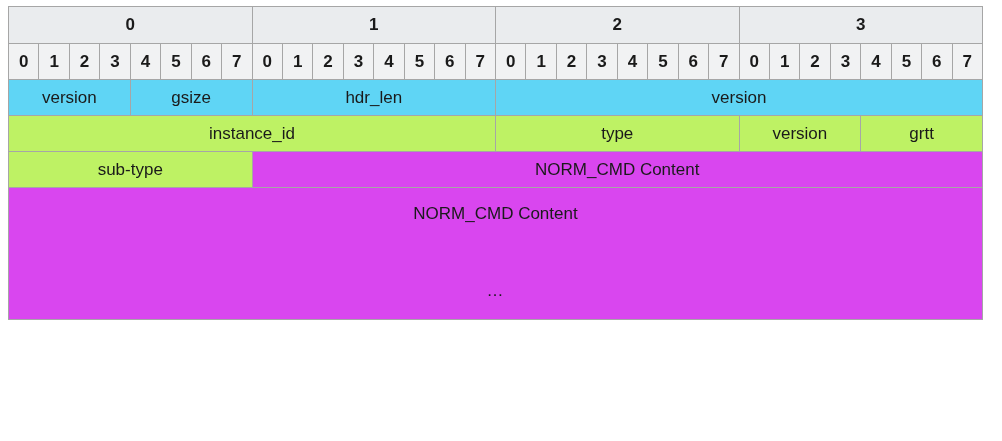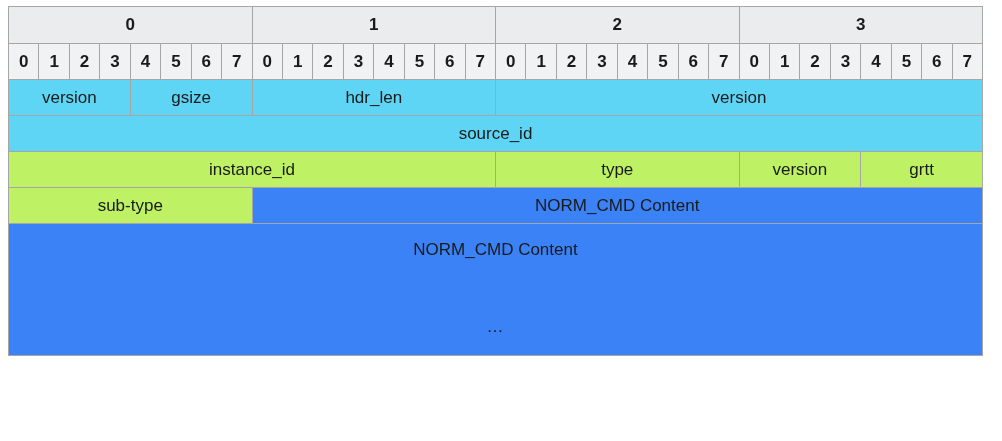--- a/index.html
+++ b/index.html
@@ -77,21 +77,21 @@
   .payload-ellipsis {
     position: absolute;
     top: 93px;
     left: 0;
     right: 0;
     text-align: center;
     font-size: 17px;
     letter-spacing: 1px;
   }
 </style>
-<style>#packet-diagram td { border-color: #a6a6a6; color: #1a1a1a; }tr.byte-group-row td { background: #eaecee; }tr.bit-index-row td { background: #f1f2f3; }td.fill-dark { background: #5fd5f5; }td.fill-light { background: #bef264; }td.fill-plain, tr.payload-row td { background: #3b82f6; }</style></head>
+<style>#packet-diagram td { border-color: #a6a6a6; color: #1a1a1a; }tr.byte-group-row td { background: #eaecee; }tr.bit-index-row td { background: #f1f2f3; }td.fill-dark { background: #5fd5f5; }td.fill-light { background: #bef264; }td.fill-plain, tr.payload-row td { background: #d946ef; }</style></head>
 <body>
 
 <table id="packet-diagram">
   <colgroup id="bit-colgroup">
       <col style="width: 3.125%;">
       <col style="width: 3.125%;">
       <col style="width: 3.125%;">
       <col style="width: 3.125%;">
       <col style="width: 3.125%;">
       <col style="width: 3.125%;">
@@ -163,23 +163,20 @@
         <td>6</td>
         <td>7</td>
       </tr>
       <tr class="field-row">
         <td colspan="4" class="fill-dark">version</td>
         <td colspan="4" class="fill-dark">gsize</td>
         <td colspan="8" class="fill-dark">hdr_len</td>
         <td colspan="16" class="fill-dark">version</td>
       </tr>
       <tr class="field-row">
-        <td colspan="32" class="fill-dark">source_id</td>
-      </tr>
-      <tr class="field-row">
         <td colspan="16" class="fill-light">instance_id</td>
         <td colspan="8" class="fill-light">type</td>
         <td colspan="4" class="fill-light">version</td>
         <td colspan="4" class="fill-light">grtt</td>
       </tr>
       <tr class="field-row">
         <td colspan="8" class="fill-light">sub-type</td>
         <td colspan="24" class="fill-plain">NORM_CMD Content</td>
       </tr>
       <tr class="payload-row">

